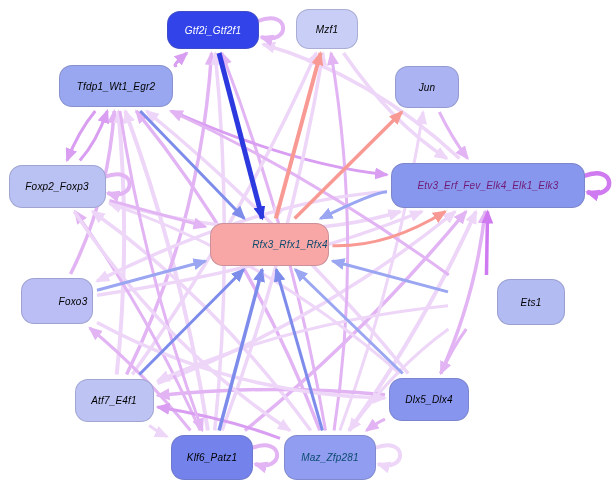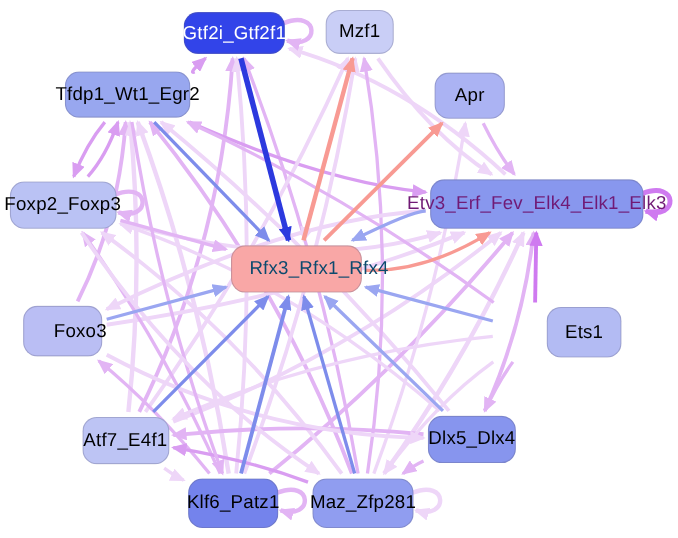--- a/index.html
+++ b/index.html
@@ -1,22 +1,22 @@
 <!DOCTYPE html>
 <html><head>
 <meta charset="utf-8">
 <style>
   html,body{margin:0;padding:0;background:#ffffff;}
   #stage{position:relative;width:616px;height:489px;background:#ffffff;overflow:hidden;
          font-family:"Liberation Sans",sans-serif;}
   #edge-layer{position:absolute;left:0;top:0;}
   #node-layer{position:absolute;left:0;top:0;width:100%;height:100%;}
   .node{position:absolute;display:flex;align-items:center;justify-content:center;
-        border-radius:13px;font-size:17px;letter-spacing:.2px;white-space:nowrap;
-        border:1px solid rgba(95,95,130,.30);box-sizing:border-box;cursor:pointer;}
+        border-radius:13px;font-size:10px;letter-spacing:.2px;white-space:nowrap;
+        border:1px solid rgba(95,95,130,.30);box-sizing:border-box;cursor:pointer;font-style:italic;}
 </style>
 </head>
 <body>
 
 <div id="stage">
   <svg id="edge-layer" width="616" height="489" viewBox="0 0 616 489">
       <defs>
         <marker id="arw0" viewBox="0 0 14 12" refX="12" refY="6" markerWidth="14" markerHeight="12" orient="auto" markerUnits="userSpaceOnUse">
           <path d="M0,0 L14,6 L0,12 Z" fill="#e2b4f4"></path>
         </marker>
@@ -100,25 +100,25 @@
       <path d="M 219.01869158878506 53 Q 241 137 262.32710280373834 218.5" fill="none" stroke="#2c39de" stroke-width="5" marker-end="url(#arw7)"></path>
       <path d="M 258 21 C 291 8, 291 46, 261 37" fill="none" stroke="#e2b4f4" stroke-width="4" marker-end="url(#arw0)"></path>
       <path d="M 104.5 177 C 137.5 164, 137.5 202, 107.5 193" fill="none" stroke="#e2b4f4" stroke-width="4" marker-end="url(#arw0)"></path>
       <path d="M 584 176 C 617 163, 617 201, 587 192" fill="none" stroke="#cf7af0" stroke-width="4.5" marker-end="url(#arw3)"></path>
       <path d="M 252 448 C 285 435, 285 473, 255 464" fill="none" stroke="#e2b4f4" stroke-width="4" marker-end="url(#arw0)"></path>
       <path d="M 375 448 C 408 435, 408 473, 378 464" fill="none" stroke="#eed6f8" stroke-width="4" marker-end="url(#arw1)"></path>
     </svg>
   <div id="node-layer">
       <div class="node" style="left: 167px; top: 11px; width: 92px; height: 38px; background: rgb(50, 68, 233); color: rgb(255, 255, 255);">Gtf2i_Gtf2f1</div>
       <div class="node" style="left: 296px; top: 9px; width: 62px; height: 40px; background: rgb(201, 206, 246); color: rgb(0, 0, 0);">Mzf1</div>
-      <div class="node" style="left: 395px; top: 66px; width: 64px; height: 42px; background: rgb(171, 179, 243); color: rgb(0, 0, 0);">Apr</div>
+      <div class="node" style="left: 395px; top: 66px; width: 64px; height: 42px; background: rgb(171, 179, 243); color: rgb(0, 0, 0);">Jun</div>
       <div class="node" style="left: 59px; top: 65px; width: 114px; height: 42px; background: rgb(152, 167, 239); color: rgb(0, 0, 0);">Tfdp1_Wt1_Egr2</div>
       <div class="node" style="left: 8.5px; top: 164.5px; width: 97px; height: 43px; background: rgb(186, 194, 244); color: rgb(0, 0, 0);">Foxp2_Foxp3</div>
       <div class="node" style="left: 391px; top: 162.5px; width: 194px; height: 45px; background: rgb(136, 151, 238); color: #701a75;">Etv3_Erf_Fev_Elk4_Elk1_Elk3</div>
       <div class="node" style="left: 209.5px; top: 222.5px; width: 119px; height: 43px; background: rgb(249, 167, 166); color: #0c4a6e; padding-left: 42px;">Rfx3_Rfx1_Rfx4</div>
       <div class="node" style="left: 21px; top: 278px; width: 72px; height: 46px; background: rgb(186, 190, 244); color: rgb(0, 0, 0); padding-left: 32px;">Foxo3</div>
       <div class="node" style="left: 452px; top: 279px; width: 68px; height: 46px; background: rgb(179, 187, 243); color: rgb(0, 0, 0); margin-left: 45px;">Ets1</div>
       <div class="node" style="left: 74.5px; top: 378.5px; width: 79px; height: 43px; background: rgb(189, 196, 244); color: rgb(0, 0, 0);">Atf7_E4f1</div>
       <div class="node" style="left: 389px; top: 377.5px; width: 80px; height: 43px; background: rgb(135, 149, 238); color: rgb(0, 0, 0);">Dlx5_Dlx4</div>
       <div class="node" style="left: 171px; top: 434.5px; width: 82px; height: 45px; background: rgb(116, 131, 236); color: rgb(0, 0, 0);">Klf6_Patz1</div>
-      <div class="node" style="left: 284px; top: 434.5px; width: 92px; height: 45px; background: rgb(144, 157, 240); color: #000000;">Maz_Zfp281</div>
+      <div class="node" style="left: 284px; top: 434.5px; width: 92px; height: 45px; background: rgb(144, 157, 240); color: #0c4a6e;">Maz_Zfp281</div>
     </div>
 </div>
 
 </body></html>

